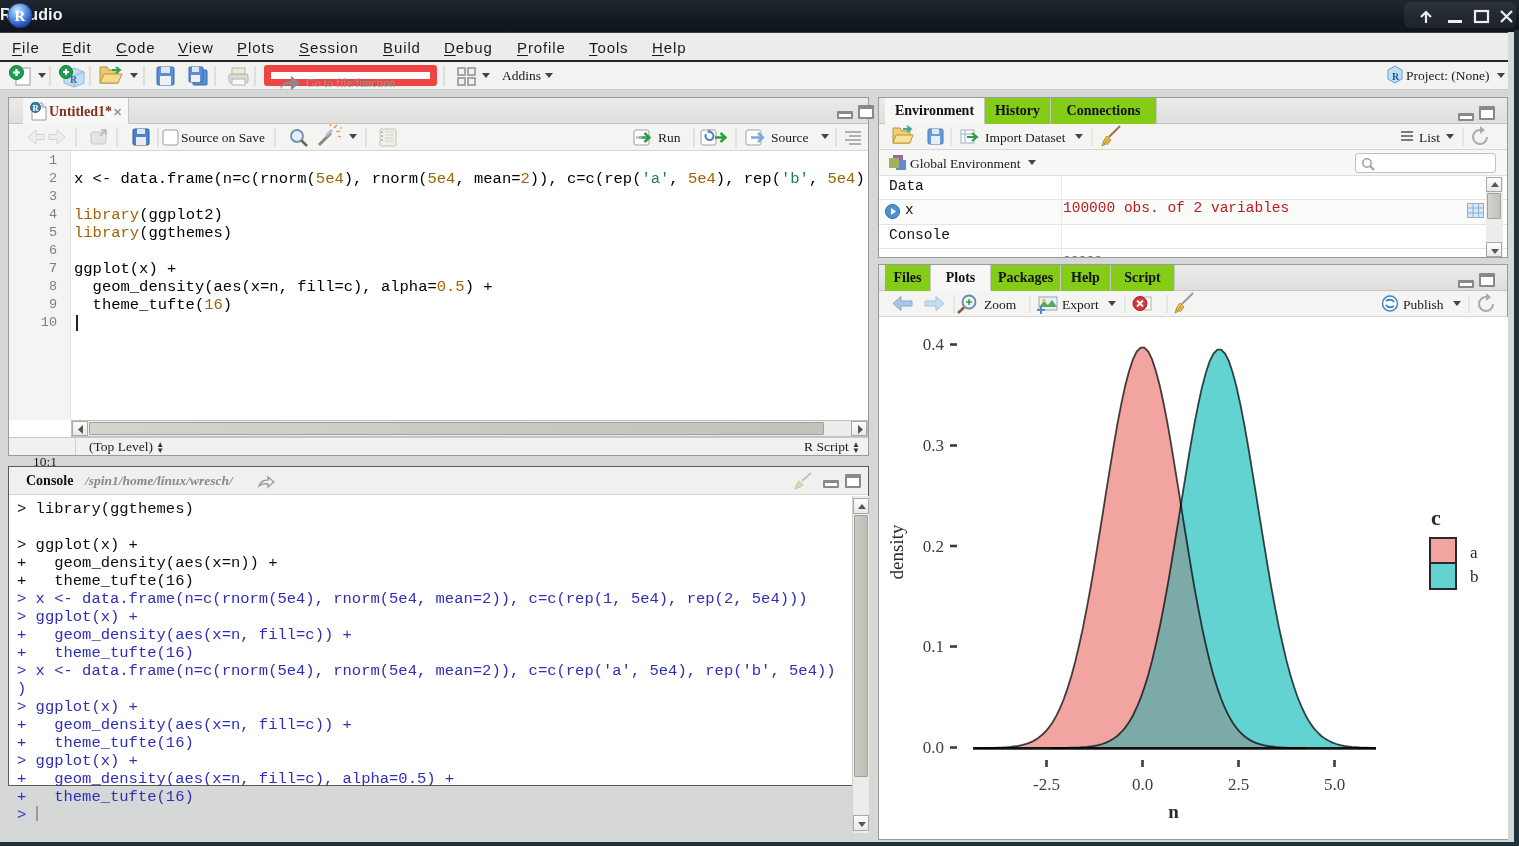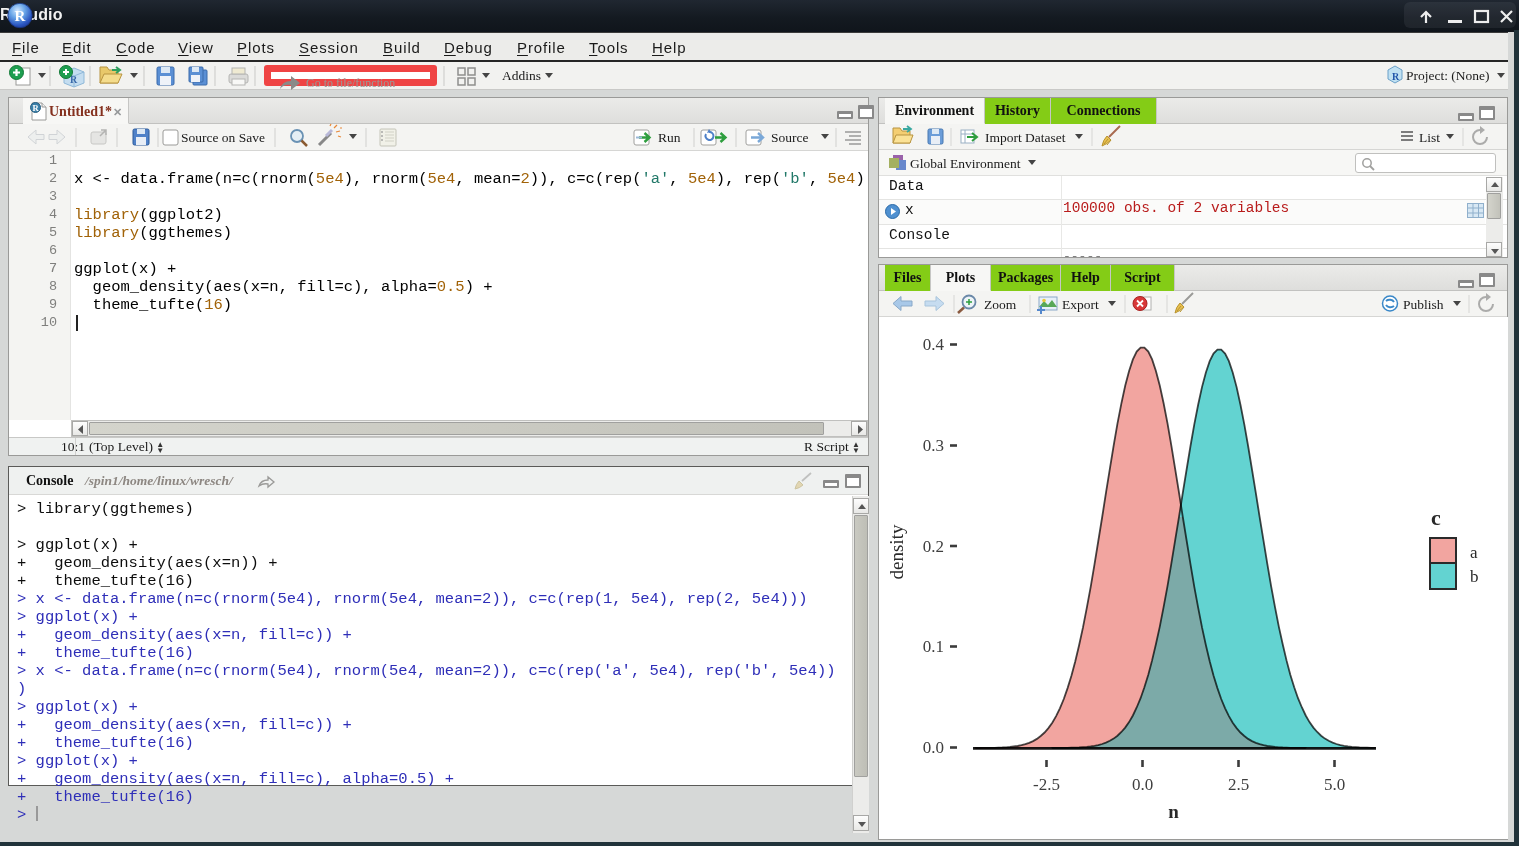--- a/index.html
+++ b/index.html
@@ -247,21 +247,21 @@
       </div>
   <div class="sb-thumb" style="left:17px;top:1px;width:735px;height:13px;"></div>
   <div class="sb-btn" style="right:0;top:0;width:16px;height:15px;">
         <svg width="16" height="15">
           <path d="M6,3 L11,7.5 L6,12 Z" fill="#555"></path>
         </svg>
       </div>
  </div>
 
  <div class="abs serif" style="left:0;top:339px;width:859px;height:18px;background:#f0f2f1;border-top:1px solid #c8c8c6;font-size:13.5px;color:#1a1a1a;">
-  <span class="abs" style="left:24px;top:1px;margin-left:28px;">10:1</span>
+  <span class="abs" style="left:24px;top:16px;">10:1</span>
       <span class="abs" style="left:66px;top:0px;height:17px;width:1px;background:#d0d0ce;"></span>
   <span class="abs" style="left:80px;top:1px;">(Top Level) <span style="display:inline-block;vertical-align:-2px;"><span style="display:block;font-size:8px;line-height:6px;color:#333;">▲</span><span style="display:block;font-size:8px;line-height:6px;color:#333;">▼</span></span></span>
   <span class="abs" style="left:795px;top:1px;">R Script <span style="display:inline-block;vertical-align:-2px;"><span style="display:block;font-size:8px;line-height:6px;color:#333;">▲</span><span style="display:block;font-size:8px;line-height:6px;color:#333;">▼</span></span></span>
  </div>
 </div>
 
 <div id="console" class="pane" style="left:8px;top:466px;width:861px;height:320px;border-color:#5a5a58;">
  <div class="abs" style="left:0;top:0;width:859px;height:28px;background:#eff1f0;border-bottom:1px solid #d8d8d6;"></div>
  <div class="abs serif" style="left:17px;top:6px;font-size:14px;font-weight:bold;color:#111;">Console</div>
  <div class="abs serif" style="left:76px;top:6px;font-size:13.5px;font-style:italic;font-weight:bold;color:#8d8782;">/spin1/home/linux/wresch/</div>

